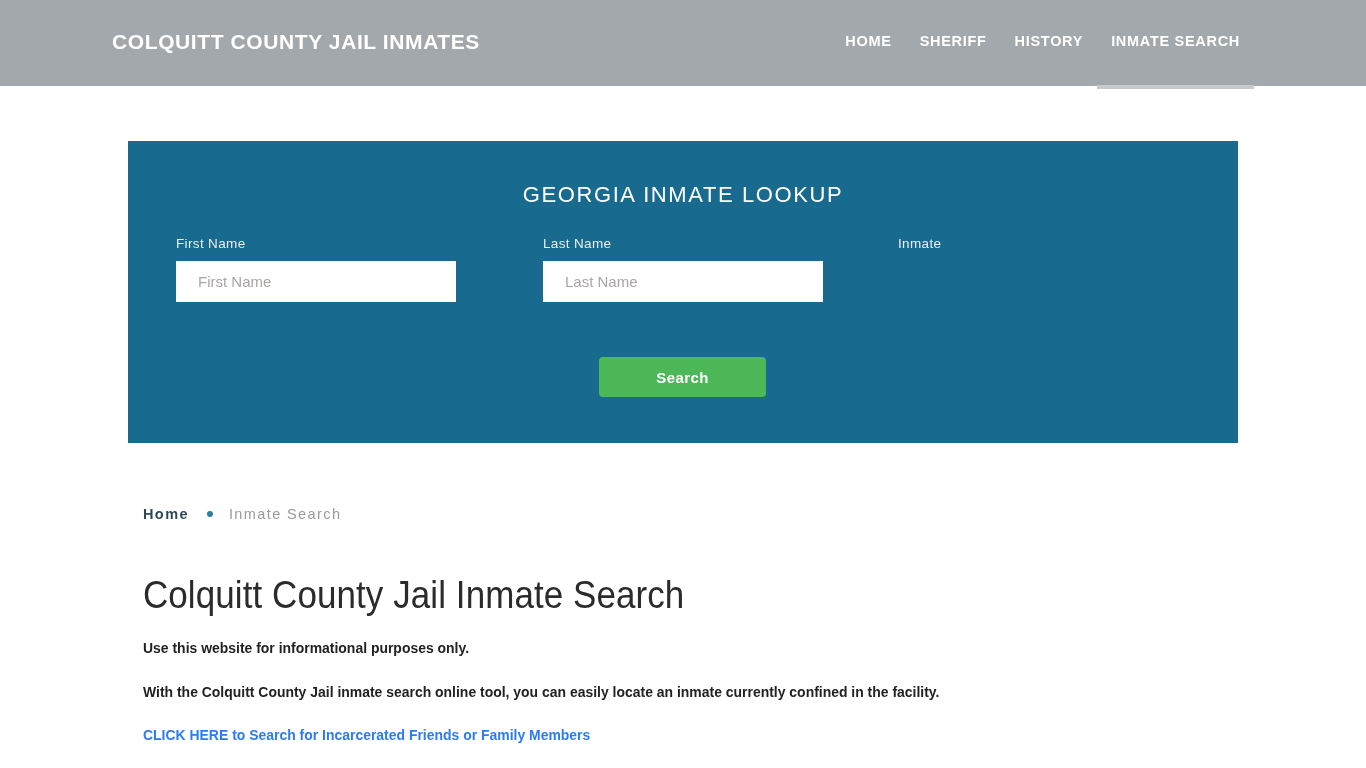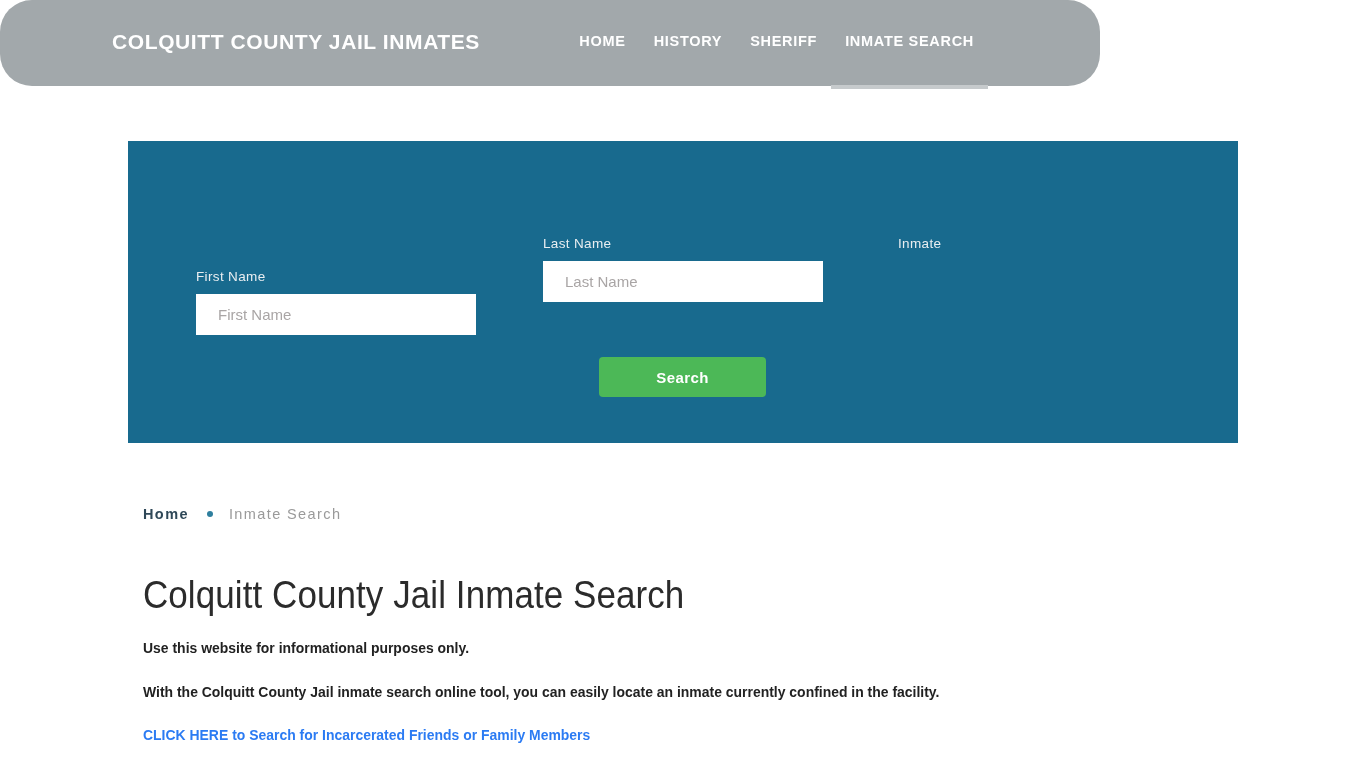--- a/index.html
+++ b/index.html
@@ -10,24 +10,23 @@
     height: 768px;
     overflow: hidden;
     background: #ffffff;
     font-family: "Liberation Sans", sans-serif;
   }
 
   
   .site-header {
     position: absolute;
     top: 0; left: 0;
-    width: 1100px;
+    width: 1366px;
     height: 86px;
     background: #a2a8ab;
-    border-radius: 32px;
   }
   .site-title {
     position: absolute;
     left: 112px;
     top: 30px;
     font-size: 21px;
     font-weight: bold;
     color: #ffffff;
     letter-spacing: 0.6px;
     white-space: nowrap;
@@ -104,21 +103,21 @@
     border: none;
     outline: none;
     background: #ffffff;
     padding: 0 22px;
     font-size: 15px;
     font-family: "Liberation Sans", sans-serif;
     color: #3d4f5c;
     border-radius: 0;
   }
   .field-input::placeholder { color: #a9a5a5; opacity: 1; }
-  .field-first { left: 68px; margin-top: 33px; }
+  .field-first { left: 48px; }
   .field-last  { left: 415px; }
   .field-state { left: 770px; }
 
   .search-button {
     position: absolute;
     left: 471px;
     top: 216px;
     width: 167px;
     height: 40px;
     background: #4cb857;
@@ -214,27 +213,28 @@
   }
 </style>
 </head>
 <body>
 
 <div class="site-header">
   <div class="site-title">COLQUITT COUNTY JAIL INMATES</div>
 
   <nav class="main-nav">
     <a class="nav-item">HOME</a>
+    <a class="nav-item">SHERIFF</a>
     <a class="nav-item">HISTORY</a>
-    <a class="nav-item">SHERIFF</a>
     <a class="nav-item active">INMATE SEARCH</a>
   </nav>
 </div>
 
 <section class="search-panel">
+  <div class="panel-title">GEORGIA INMATE LOOKUP</div>
 
   <div class="field field-first">
     <label class="field-label">First Name</label>
     <input class="field-input" type="text" placeholder="First Name" style="">
   </div>
 
   <div class="field field-last">
     <label class="field-label">Last Name</label>
     <input class="field-input" type="text" placeholder="Last Name" style="">
   </div>

